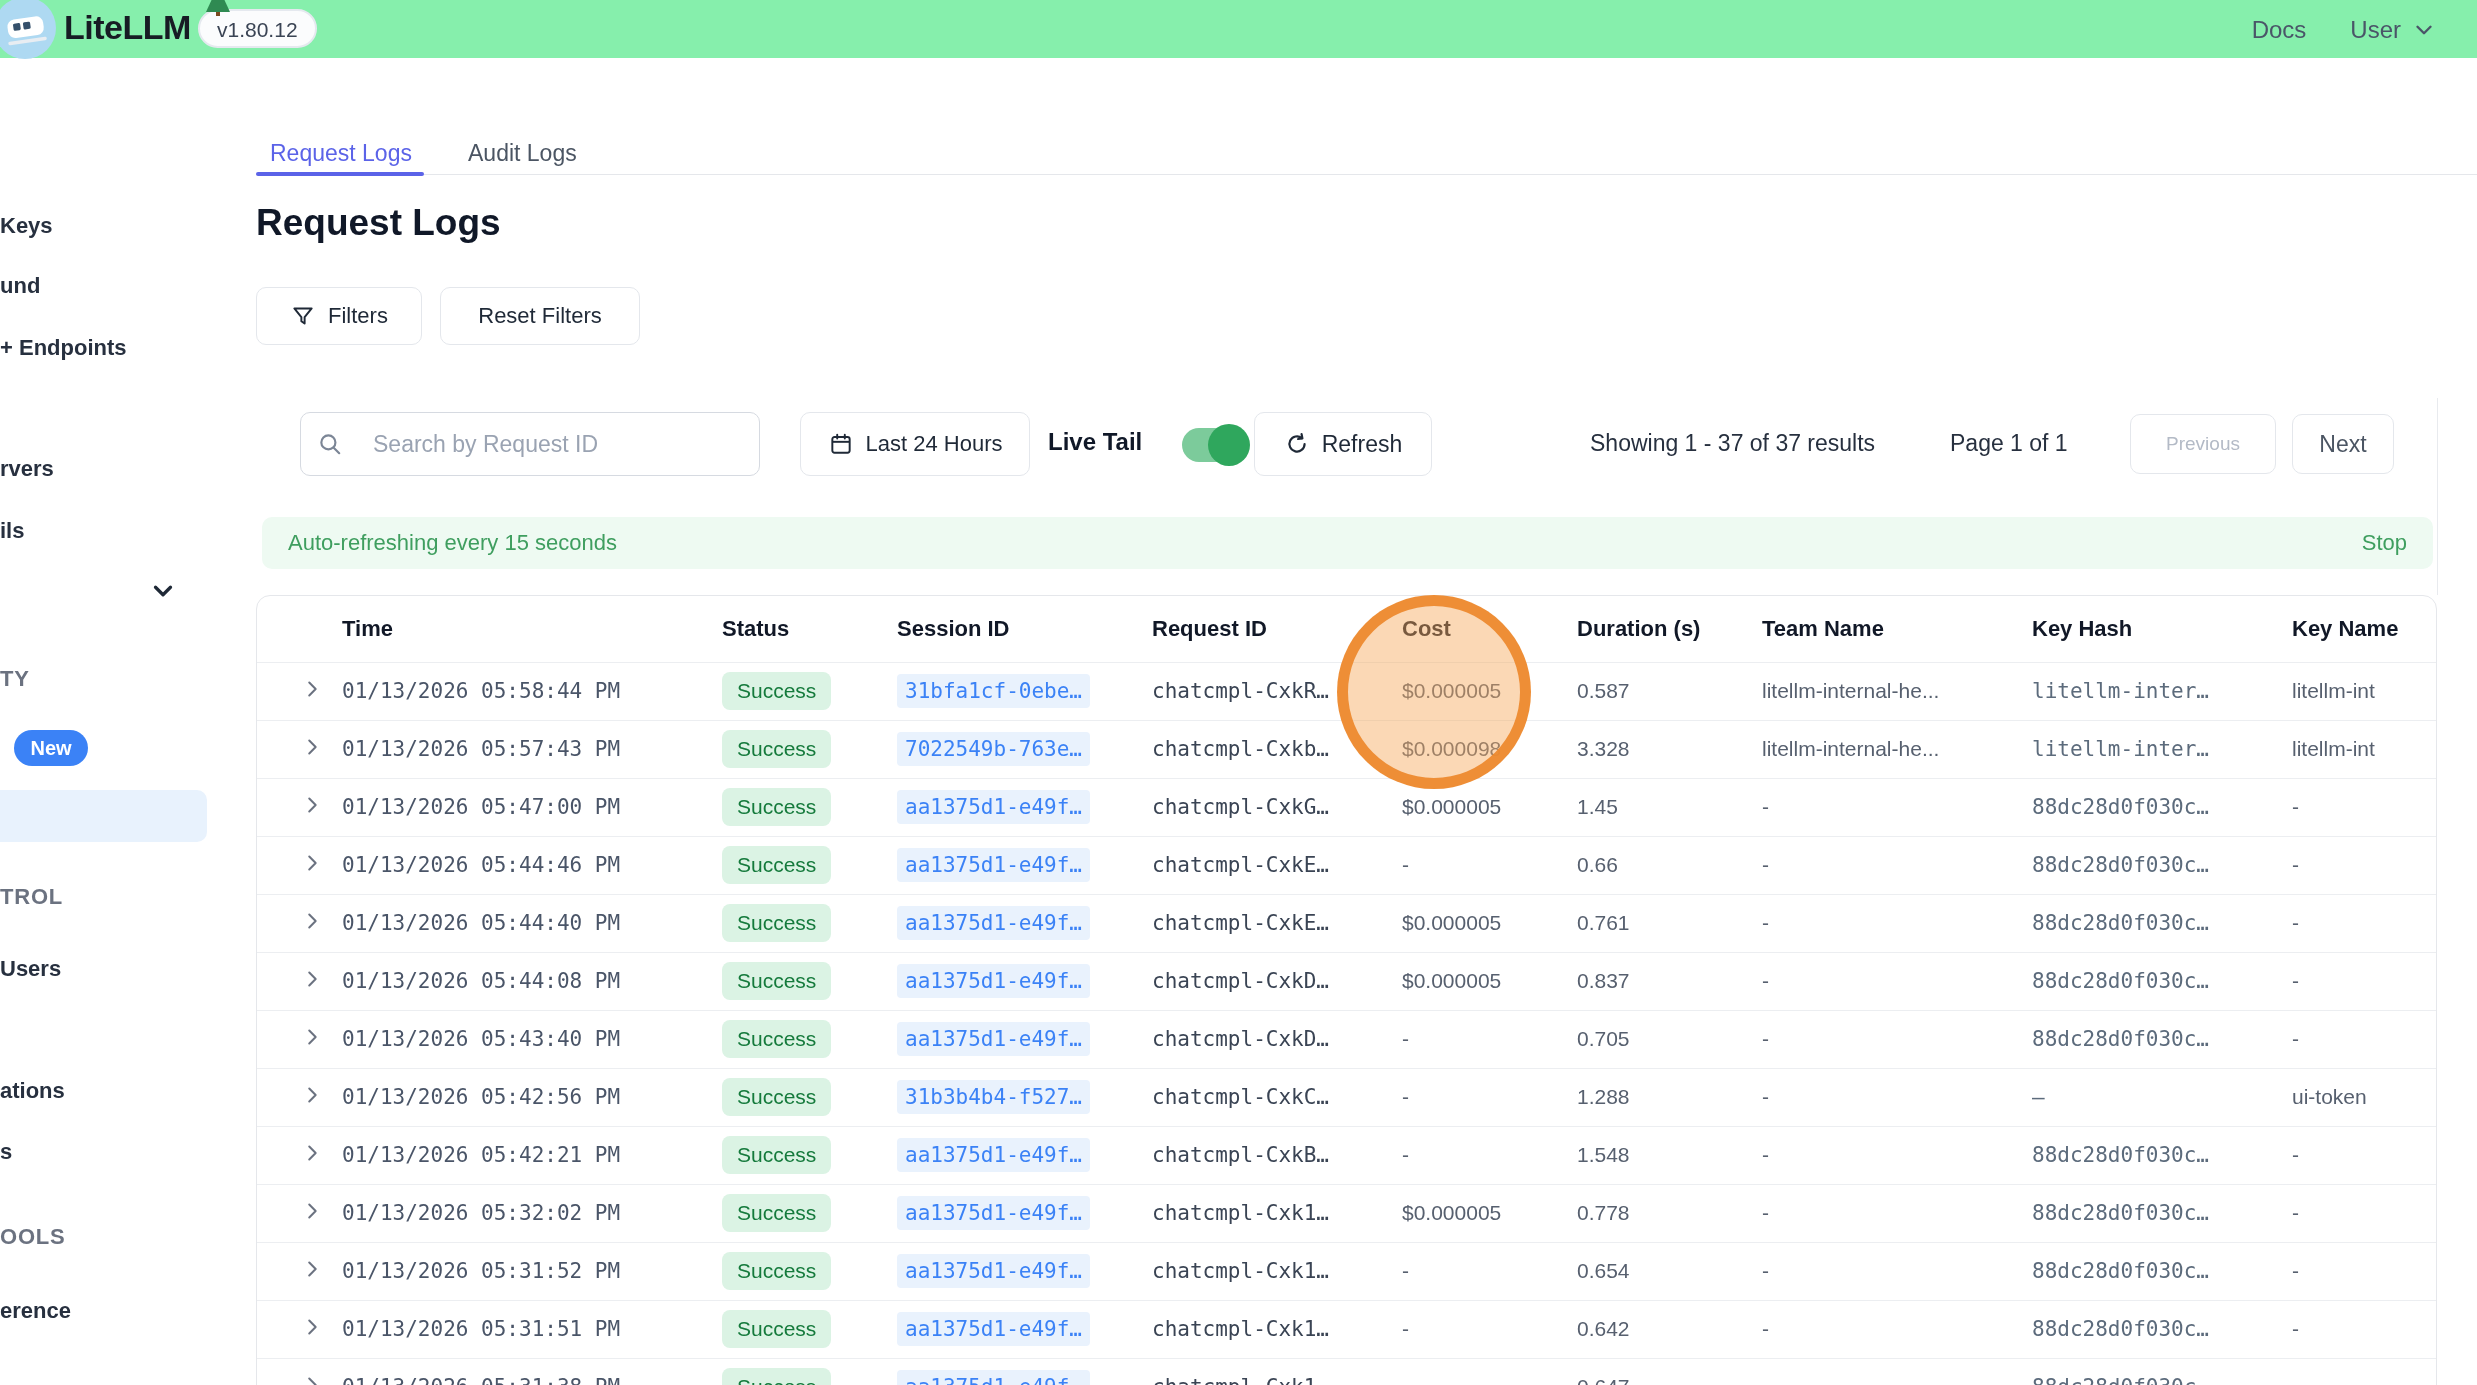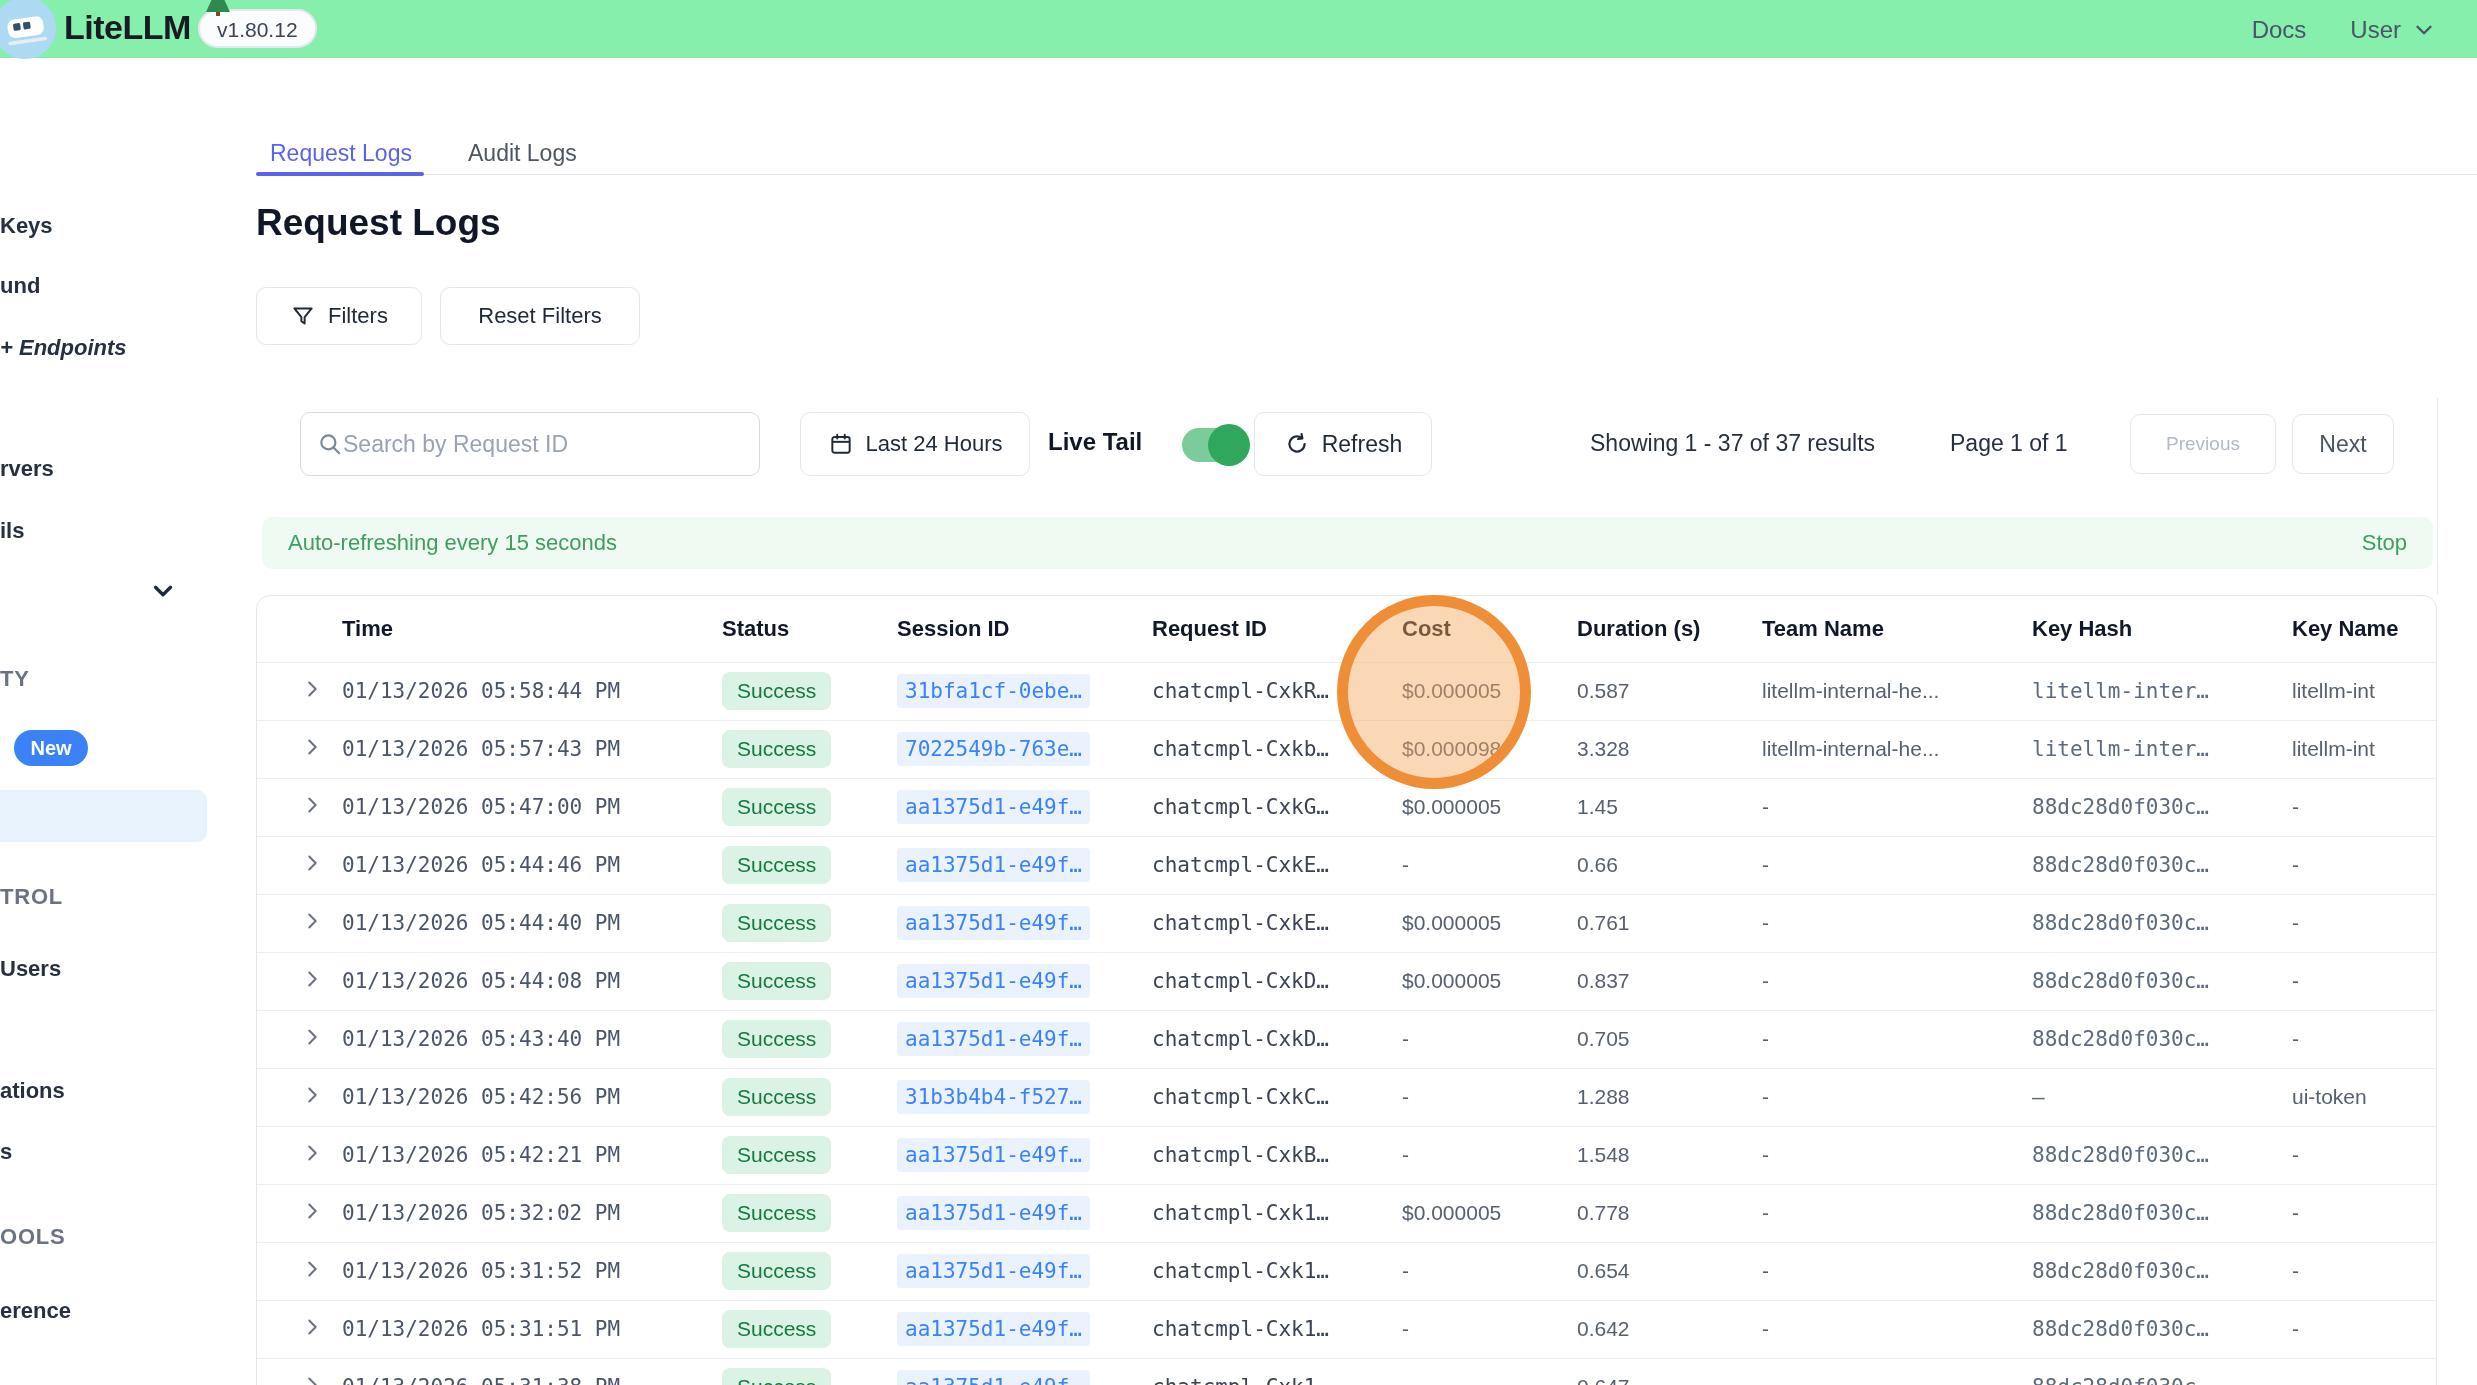--- a/index.html
+++ b/index.html
@@ -38,21 +38,21 @@
   .btn { position:absolute; display:flex; align-items:center; justify-content:center; gap:12px;
     background:#fff; border:1.5px solid #e4e7ec; border-radius:10px; font-size:22px; color:#1f2937; cursor:pointer; }
   .filters-btn   { left:256px; top:287px; width:166px; height:58px; }
   .reset-btn     { left:440px; top:287px; width:200px; height:58px; }
   .daterange-btn { left:800px; top:412px; width:230px; height:64px; font-weight:500;text-align:center; }
   .refresh-btn   { left:1254px; top:412px; width:178px; height:64px; font-weight:500; font-size:23px; }
   .prev-btn      { left:2130px; top:414px; width:146px; height:60px; color:#b3bac6; font-size:19px; }
   .next-btn      { left:2292px; top:414px; width:102px; height:60px; color:#4b5563; font-size:23px; }
   
   .search-box { position:absolute; left:300px; top:412px; width:460px; height:64px; border:1.5px solid #d6dae1;
-    border-radius:10px; background:#fff; display:flex; align-items:center; padding:0 16px; gap:0; }
+    border-radius:10px; background:#fff; display:flex; align-items:center; padding:0 16px; gap:30px; }
   .search-box input { border:none; outline:none; flex:1; font-size:23px; color:#1f2937; font-family:"Liberation Sans",sans-serif; }
   .search-box input::placeholder { color:#9aa3b2; }
   .livetail-label { position:absolute; left:1048px; top:428px; font-size:24px; font-weight:600; color:#101828; }
   .toggle { position:absolute; left:1182px; top:428px; width:64px; height:34px; border-radius:17px; background:#7ccb9b; }
   .toggle-knob { position:absolute; right:-4px; top:-4px; width:42px; height:42px; border-radius:50%; background:#2fa75d; }
   .results-text { position:absolute; left:1590px; top:430px; font-size:23px; color:#27303f; }
   .page-text    { position:absolute; left:1950px; top:430px; font-size:23px; font-weight:500; color:#27303f; }
   .side-line { position:absolute; left:2437px; top:398px; width:1px; height:197px; background:#e8eaee; }
   
   .banner { position:absolute; left:262px; top:517px; width:2171px; height:52px; background:#eefaf2; border-radius:10px;
@@ -109,21 +109,21 @@
         <svg width="26" height="26" viewBox="0 0 24 24" class="icon-svg">
           <polyline points="6,9 12,15 18,9" fill="none" stroke="#4a5568" stroke-width="2.2" stroke-linecap="round" stroke-linejoin="round"></polyline>
         </svg>
       </div>
     </div>
   </div>
 
   <div class="sidebar">
     <div class="side-item" style="top:155px;">Keys</div>
     <div class="side-item" style="top:215px;">und</div>
-    <div class="side-item" style="top:277px;font-style:italic;">+ Endpoints</div>
+    <div class="side-item" style="top:277px;">+ Endpoints</div>
     <div class="side-item" style="top:398px;">rvers</div>
     <div class="side-item" style="top:460px;">ils</div>
     <div class="side-chevron" style="top:518px;">
       <svg width="30" height="30" viewBox="0 0 24 24">
           <polyline points="6,9 12,15 18,9" fill="none" stroke="#1f2937" stroke-width="2.6" stroke-linecap="round" stroke-linejoin="round"></polyline>
         </svg>
     </div>
     <div class="side-section" style="top:608px;">TY</div>
     <div class="new-badge" style="top:672px;">New</div>
     <div class="side-active" style="top:732px;"></div>

